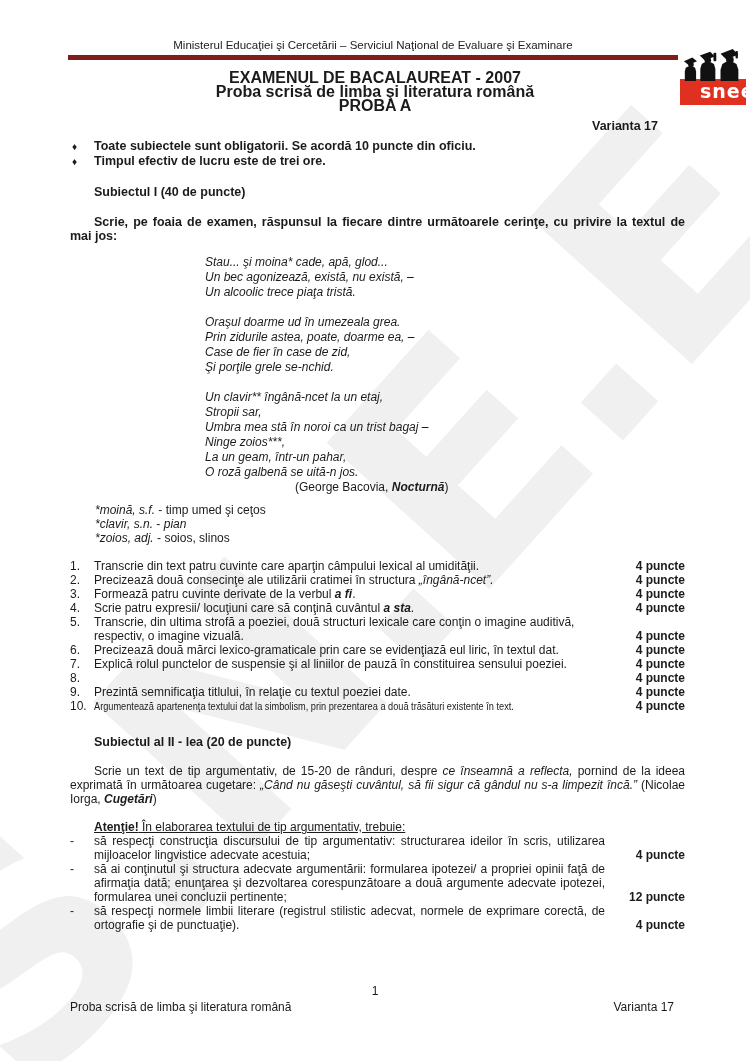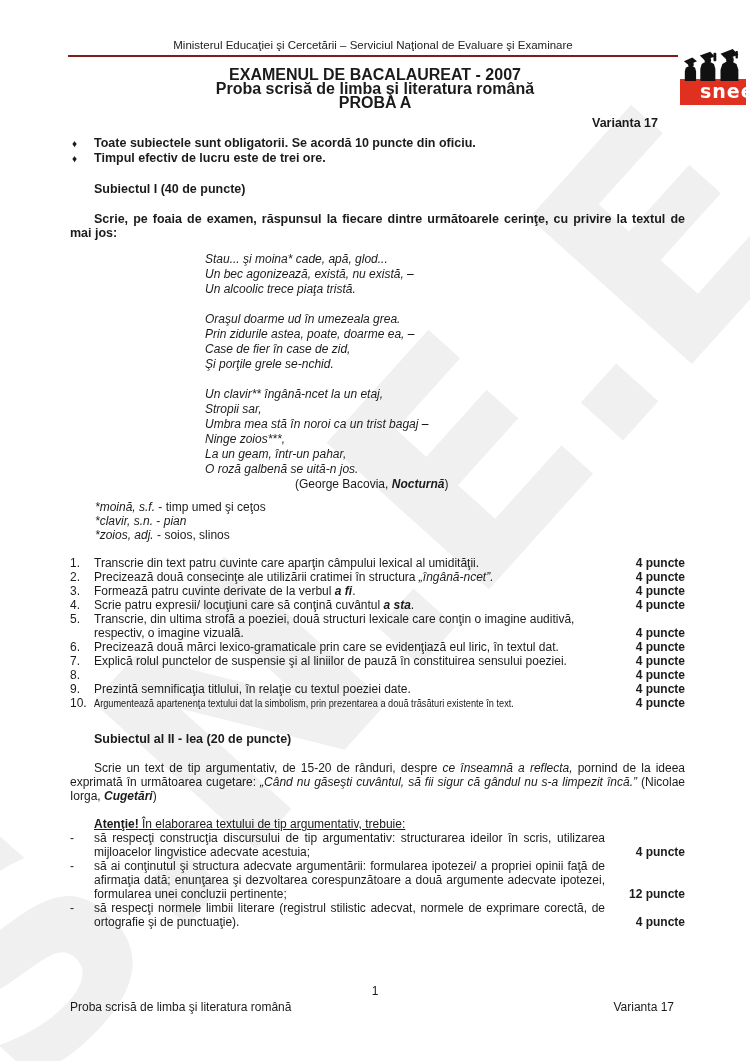--- a/index.html
+++ b/index.html
@@ -17,21 +17,21 @@
   .watermark{
     position:absolute;left:50%;top:53%;
     transform:translate(-50%,-50%) rotate(-48deg);
     font-family:"DejaVu Sans",sans-serif;
     font-weight:bold;font-size:300px;letter-spacing:-8px;
     color:#f0f0f0;white-space:nowrap;z-index:0;pointer-events:none;
   }
   
   .header{
     margin:38px 72px 0 68px;
-    border-bottom:2px solid #7f1d1d;
+    border-bottom:5px solid #7f1d1d;
     text-align:center;font-size:11.5px;color:#222;
     padding-bottom:3px;
   }
   .logo{position:absolute;top:10px;right:4px;width:66px;z-index:2;}
   .logo svg{display:block;margin:0 0 -3px 2px;}
   .logo-box{
     background:#e03020;color:#ffffff;text-align:center;
     font-family:"DejaVu Sans",sans-serif;font-weight:bold;
     font-size:19px;line-height:25px;height:26px;letter-spacing:1px;padding-left:20px;
   }

